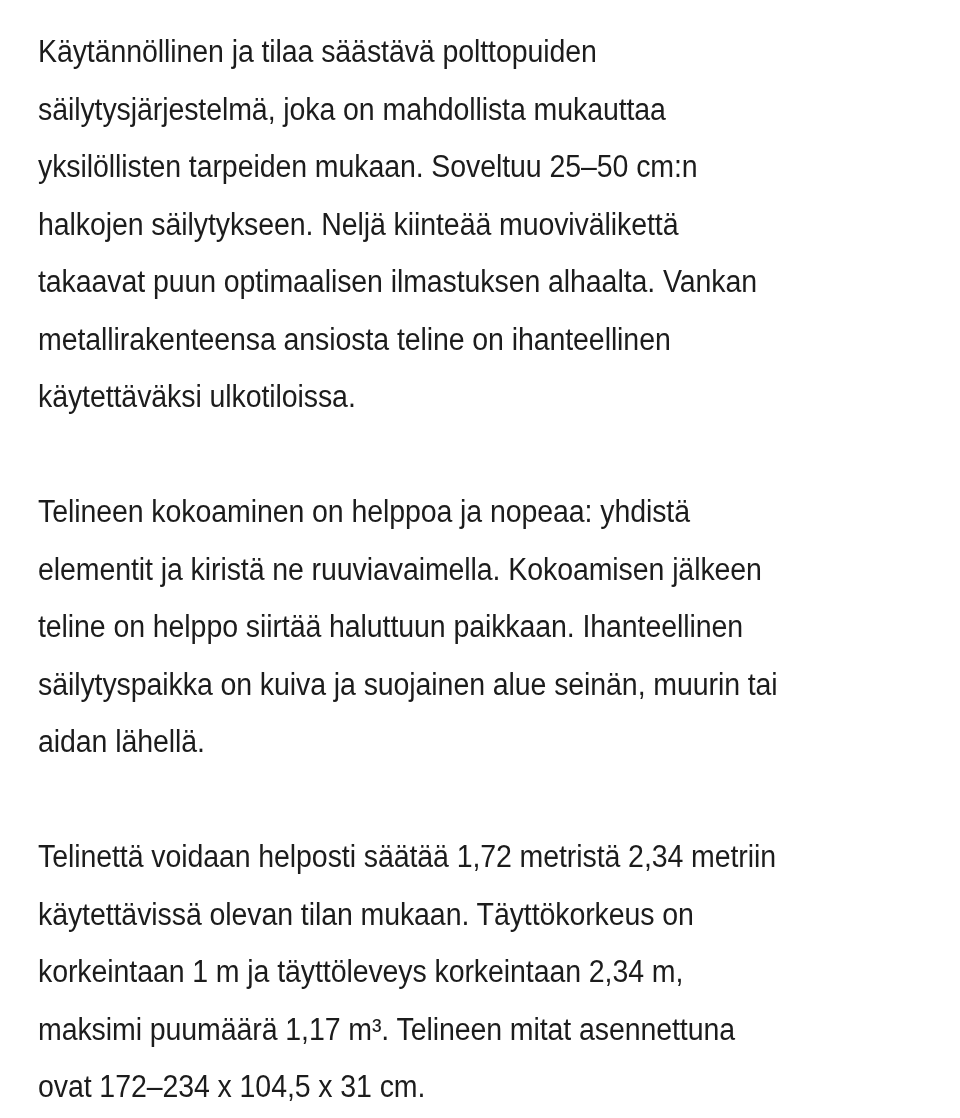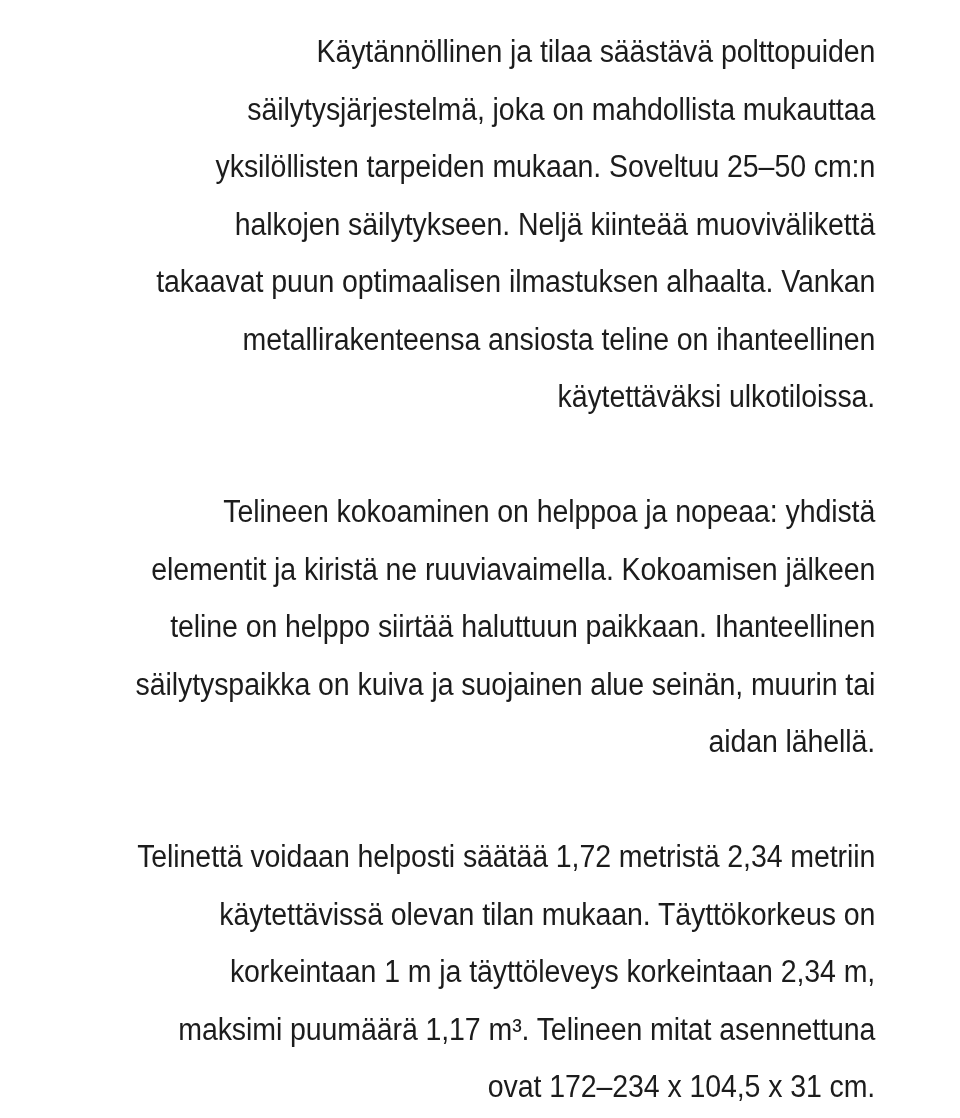--- a/index.html
+++ b/index.html
@@ -15,21 +15,20 @@
     }
     .doc {
       position: absolute;
       left: 38px;
       top: 23px;
       width: 910px;
       color: #1c1c1c;
       font-family: "Liberation Sans", sans-serif;
       font-size: 31px;
       font-weight: 400;
-      text-align: right;
     }
     .para {
       margin: 0;
     }
     .line {
       display: block;
       height: 57.5px;
       line-height: 57.5px;
       white-space: nowrap;
       transform: scaleX(0.92);

